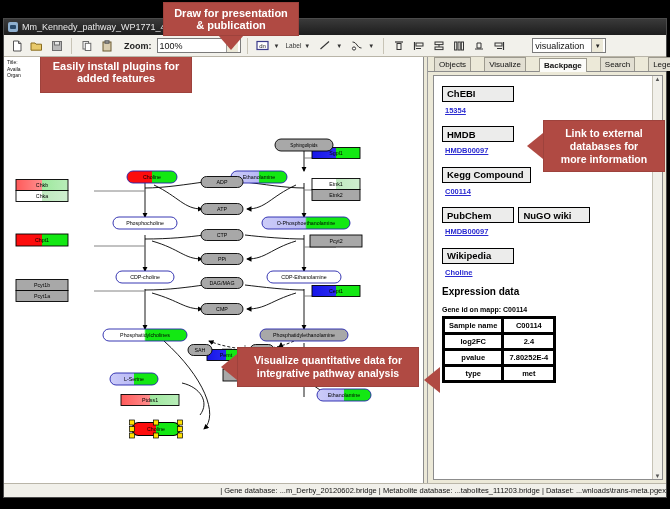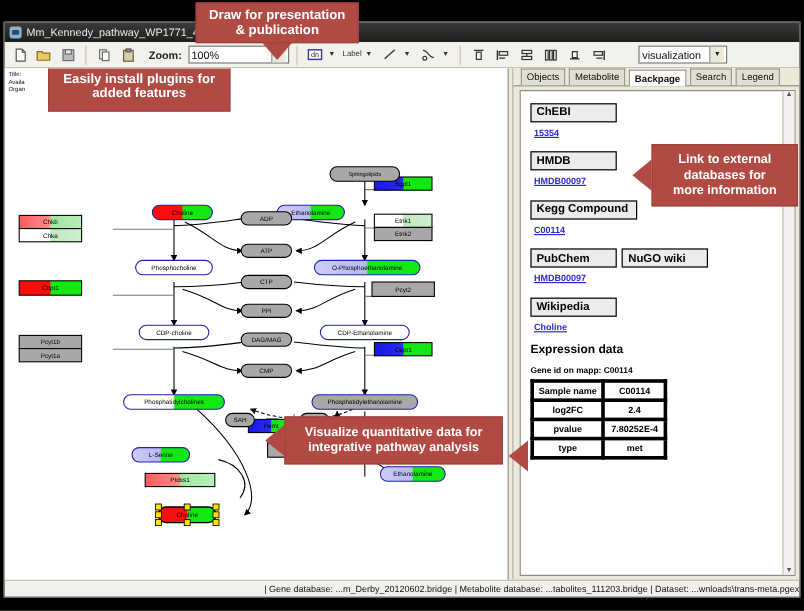--- a/index.html
+++ b/index.html
@@ -74,21 +74,21 @@
   
   .pw-meta{ position:absolute; left:3px; top:2px; font-size:5px; color:#111; line-height:6.5px; }
   svg#pathway{ position:absolute; left:0; top:0; }
 
   .nodelabel{ font-size:5.3px; font-family:"Liberation Sans",sans-serif; fill:#000; text-anchor:middle; }
   .nodelabel.sm{ font-size:4.6px; }
 
   
   #tabs{
     height:15px;flex:0 0 15px; display:flex; align-items:flex-end;
-    padding-left:6px; gap:3px; background:#ece9d8; border-bottom:1px solid #8c8c8c;
+    padding-left:6px; gap:13px; background:#ece9d8; border-bottom:1px solid #8c8c8c;
   }
   .tab{
     font-size:8px; padding:1px 4px 1px 4px; background:#e2dfd2;
     border:1px solid #9d9a8e; border-bottom:none; color:#111; line-height:11px;
   }
   .tab.active{ background:#fbfbf8; font-weight:bold; position:relative; top:1px; }
   #bp-scroll{
     flex:1; margin:3px 3px 3px 5px; background:#fff;
     border:1px solid #8c8c8c; display:flex; min-height:0;
   }
@@ -523,21 +523,21 @@
       </div>
       <div class="arr arr-left" style="left:217px; top:297px;"></div>
 
     </div>
 
     <div id="splitter"></div>
 
     <div id="rightpanel">
       <div id="tabs">
         <div class="tab">Objects</div>
-        <div class="tab">Metabolite</div>
+        <div class="tab">Visualize</div>
         <div class="tab active">Backpage</div>
         <div class="tab">Search</div>
         <div class="tab">Legend</div>
       </div>
 
       <div id="bp-scroll">
         <div id="bp-content">
 
           <div class="dbhead">ChEBI</div>
           <a class="dblink">15354</a>

